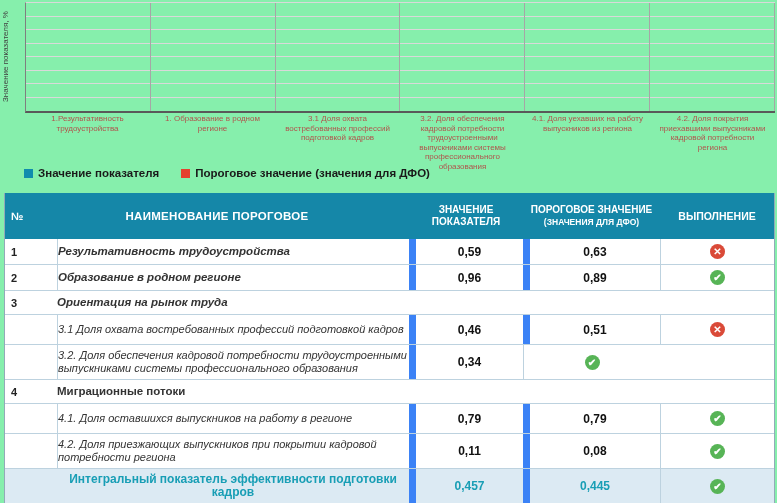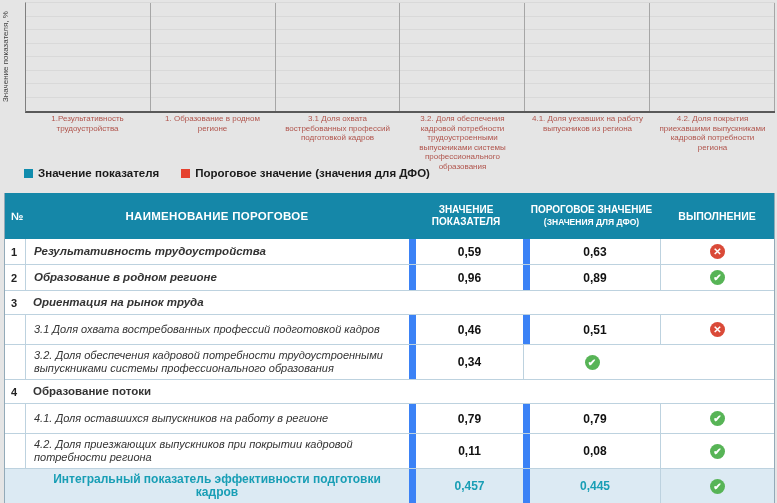--- a/index.html
+++ b/index.html
@@ -1,16 +1,16 @@
 <!DOCTYPE html>
 <html style="--bar-value: #108CAD; --bar-threshold: #E5412E; --header-bg: #1587A8; --pass: #57B456; --fail: #DA4A38; --integral-bg: #DCEAF3; --integral-text: #189EB5; --category-label: #B0544C;"><head>
 <meta charset="utf-8">
 <style>
   html,body{margin:0;padding:0;background:#fff;}
-  .stage{position:relative;width:777px;height:503px;overflow:hidden;background:#e5e5e5;
+  .stage{position:relative;width:777px;height:503px;overflow:hidden;background:#86efac;
          font-family:"Liberation Sans",sans-serif;}
 
   
   .chart{position:absolute;left:0;top:0;width:777px;height:195px;}
   .ylabel{position:absolute;left:1px;top:4px;height:106px;writing-mode:vertical-rl;
           transform:rotate(180deg);font-size:8px;color:#404040;text-align:center;white-space:nowrap;}
   .plot{position:absolute;left:25px;top:2px;right:2px;height:108px;
         border-left:1px solid #7f7f7f;border-bottom:2px solid #595959;border-top:1px solid #d9d9d9;}
   .grid-line{position:absolute;left:0;right:0;height:1px;background:#d9d9d9;}
   .panel-row{position:absolute;inset:0;display:flex;}
@@ -36,22 +36,22 @@
   .th-status{font-size:10.5px;}
 
   .row{border-top:1px solid #bdd2df;align-items:center;}
   .row:first-child{border-top:none;}
   .row.item{min-height:25px;}
   .row.section{min-height:23px;}
   .row.sub{min-height:29px;}
   .row.integral{min-height:26px;background:var(--integral-bg);}
   .cell{align-self:stretch;display:flex;align-items:center;}
   .c-num{font-size:11px;font-weight:bold;color:#222;padding-left:6px;}
-  .c-name{font-size:11px;font-style:italic;color:#333;padding:4px 8px;line-height:13px;
-          border-left:1px solid #bdd2df;}
+  .c-name{font-size:11px;font-style:italic;color:#333;padding:4px 0;line-height:13px;
+          border-left:1px solid #bdd2df;margin-left:32px;}
   .row.item .c-name, .row.section .c-name{font-weight:bold;font-size:11.5px;}
   .row.section .c-name{border-left:none;}
   .c-name.upright{font-style:normal;}
   .c-val{font-size:12px;font-weight:bold;color:#111;justify-content:center;border-left:7px solid #3b82f6;}
   .c-status{justify-content:center;border-left:1px solid #bdd2df;}
   .row.integral .c-name{font-style:normal;font-weight:bold;font-size:12px;justify-content:center;
         text-align:center;color:var(--integral-text);border-left:none;}
   .row.integral .c-val{color:var(--integral-text);font-size:12px;}
   .status-dot{width:15px;height:15px;border-radius:50%;color:#fff;font-size:10px;line-height:15px;
         text-align:center;font-weight:bold;}
@@ -178,21 +178,21 @@
         <div class="row grid5 sub">
           <div class="cell c-num"></div>
           <div class="cell c-name">3.2.  Доля  обеспечения кадровой  потребности  трудоустроенными выпускниками системы  профессионального  образования</div>
           <div class="cell c-val">0,34</div>
           <div class="cell c-status">
             <span class="status-dot pass">✔</span>
           </div>
         </div>
         <div class="row grid5 section">
           <div class="cell c-num">4</div>
-          <div class="cell c-name upright" style="grid-column: 2 / 6;">Образование  потоки</div>
+          <div class="cell c-name upright" style="grid-column: 2 / 6;">Миграционные  потоки</div>
         </div>
         <div class="row grid5 sub">
           <div class="cell c-num"></div>
           <div class="cell c-name">4.1. Доля оставшихся  выпускников  на работу  в регионе</div>
           <div class="cell c-val">0,79</div>
           <div class="cell c-val">0,79</div>
           <div class="cell c-status">
             <span class="status-dot pass">✔</span>
           </div>
         </div>

